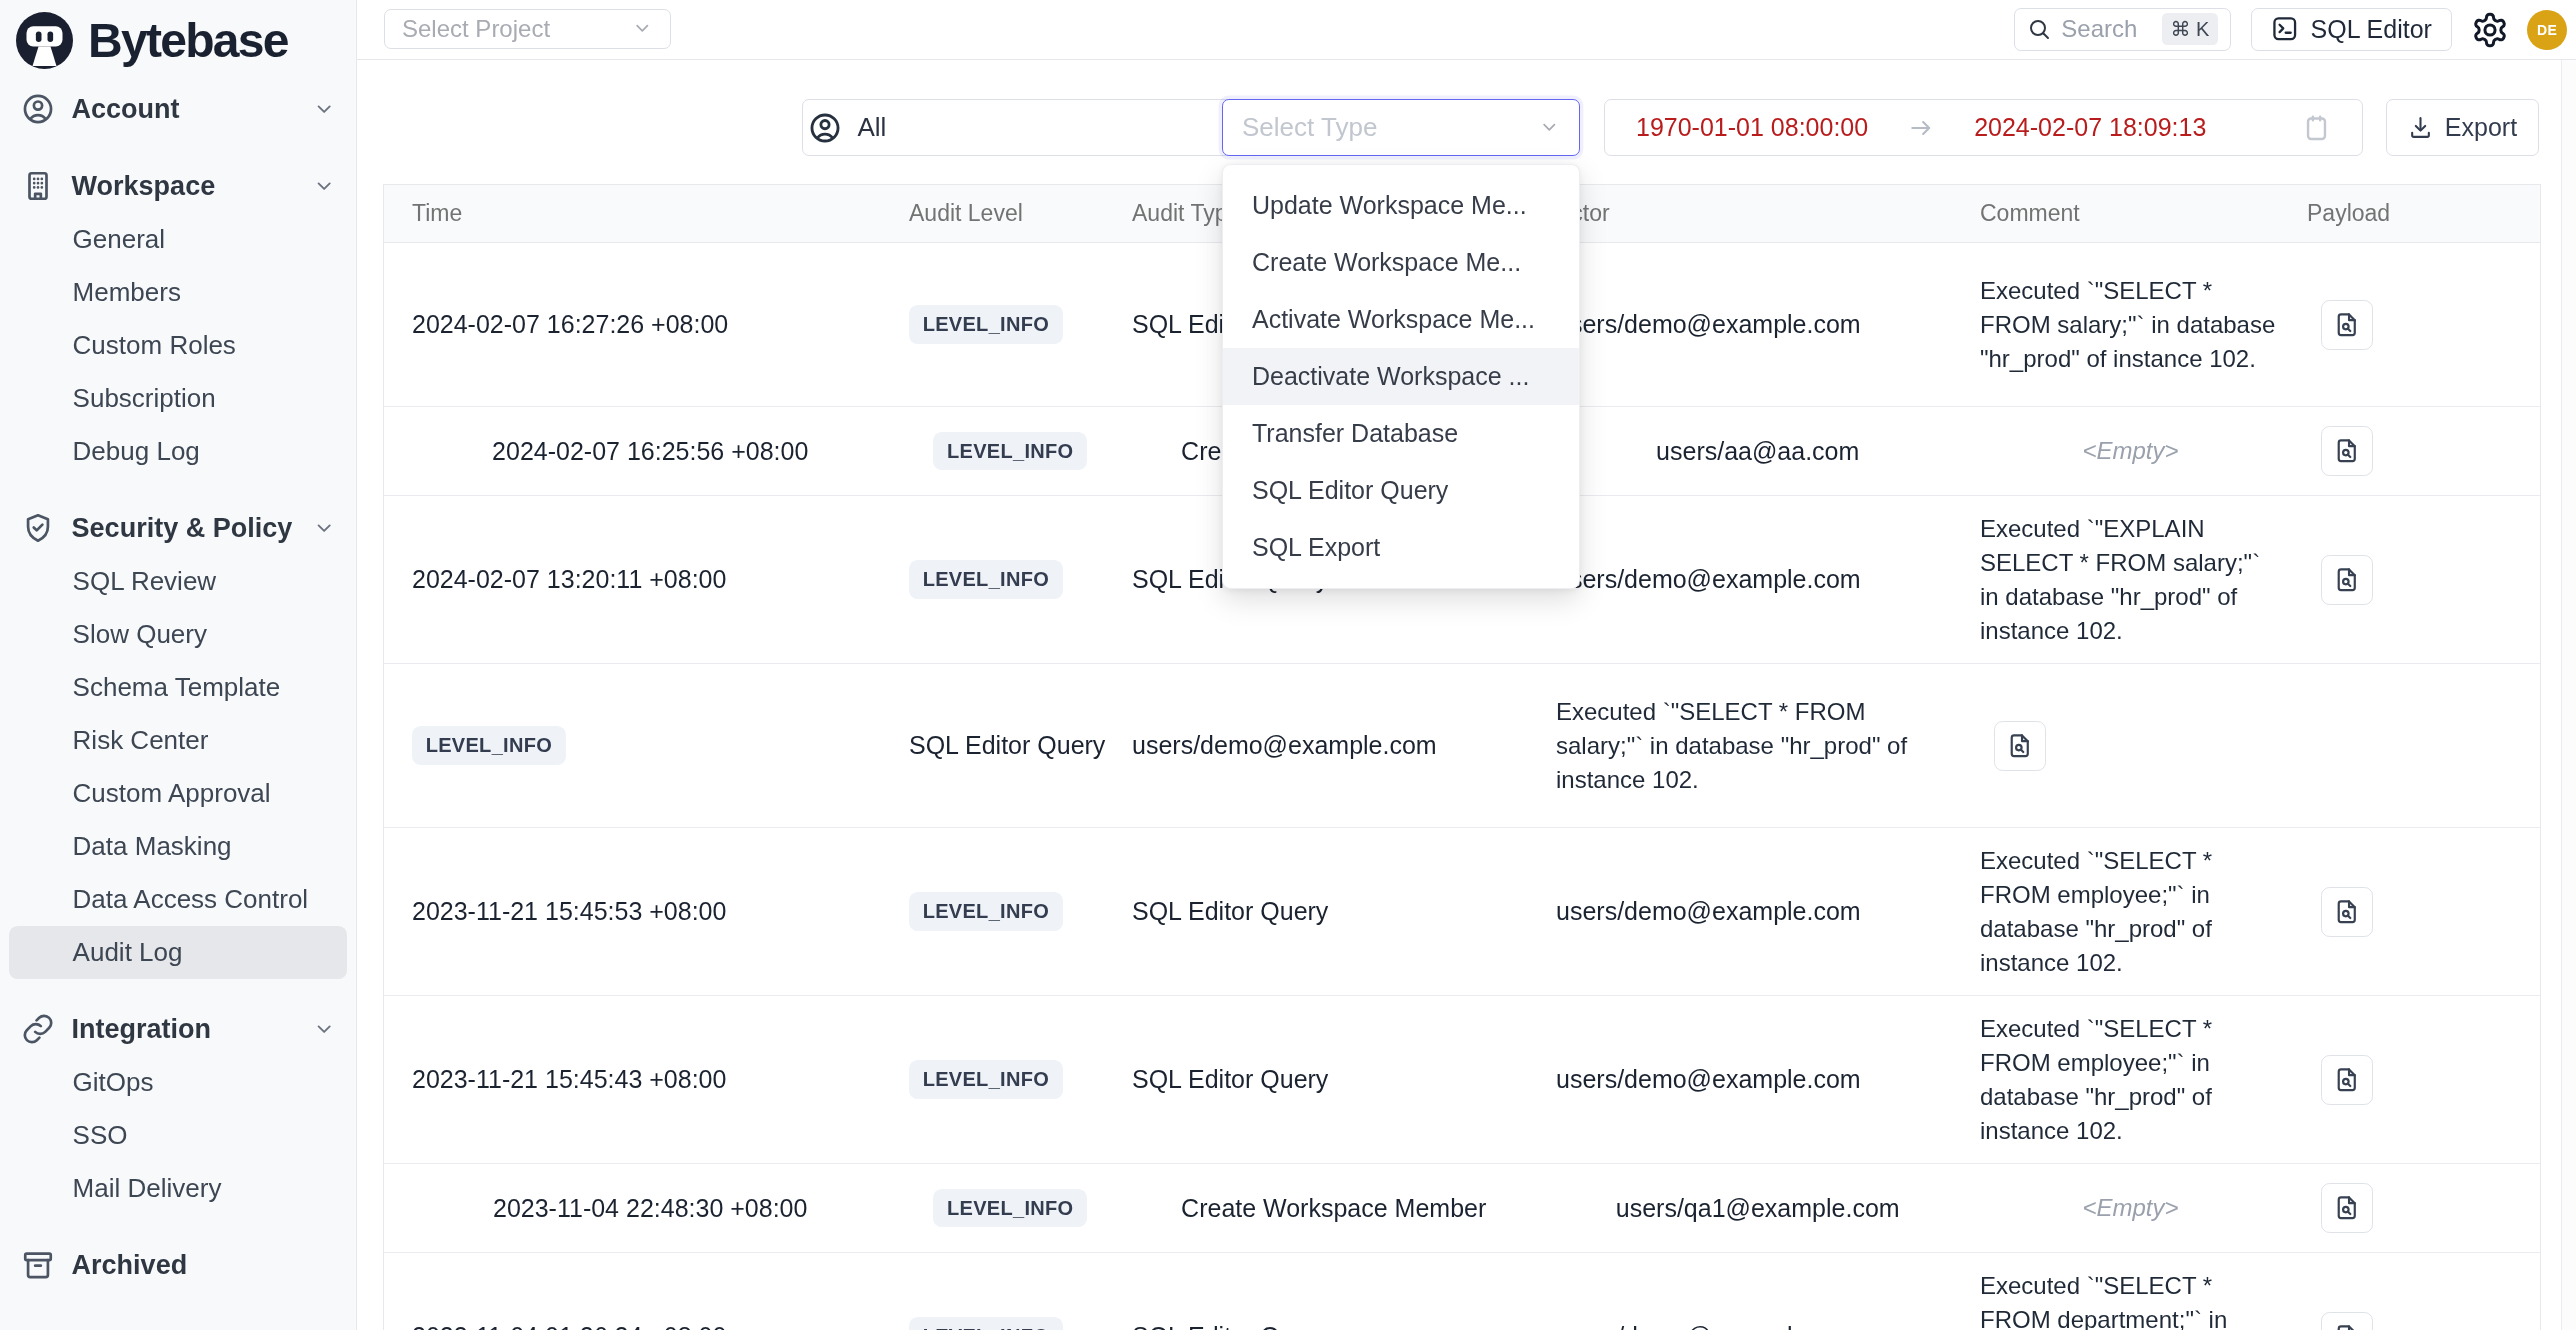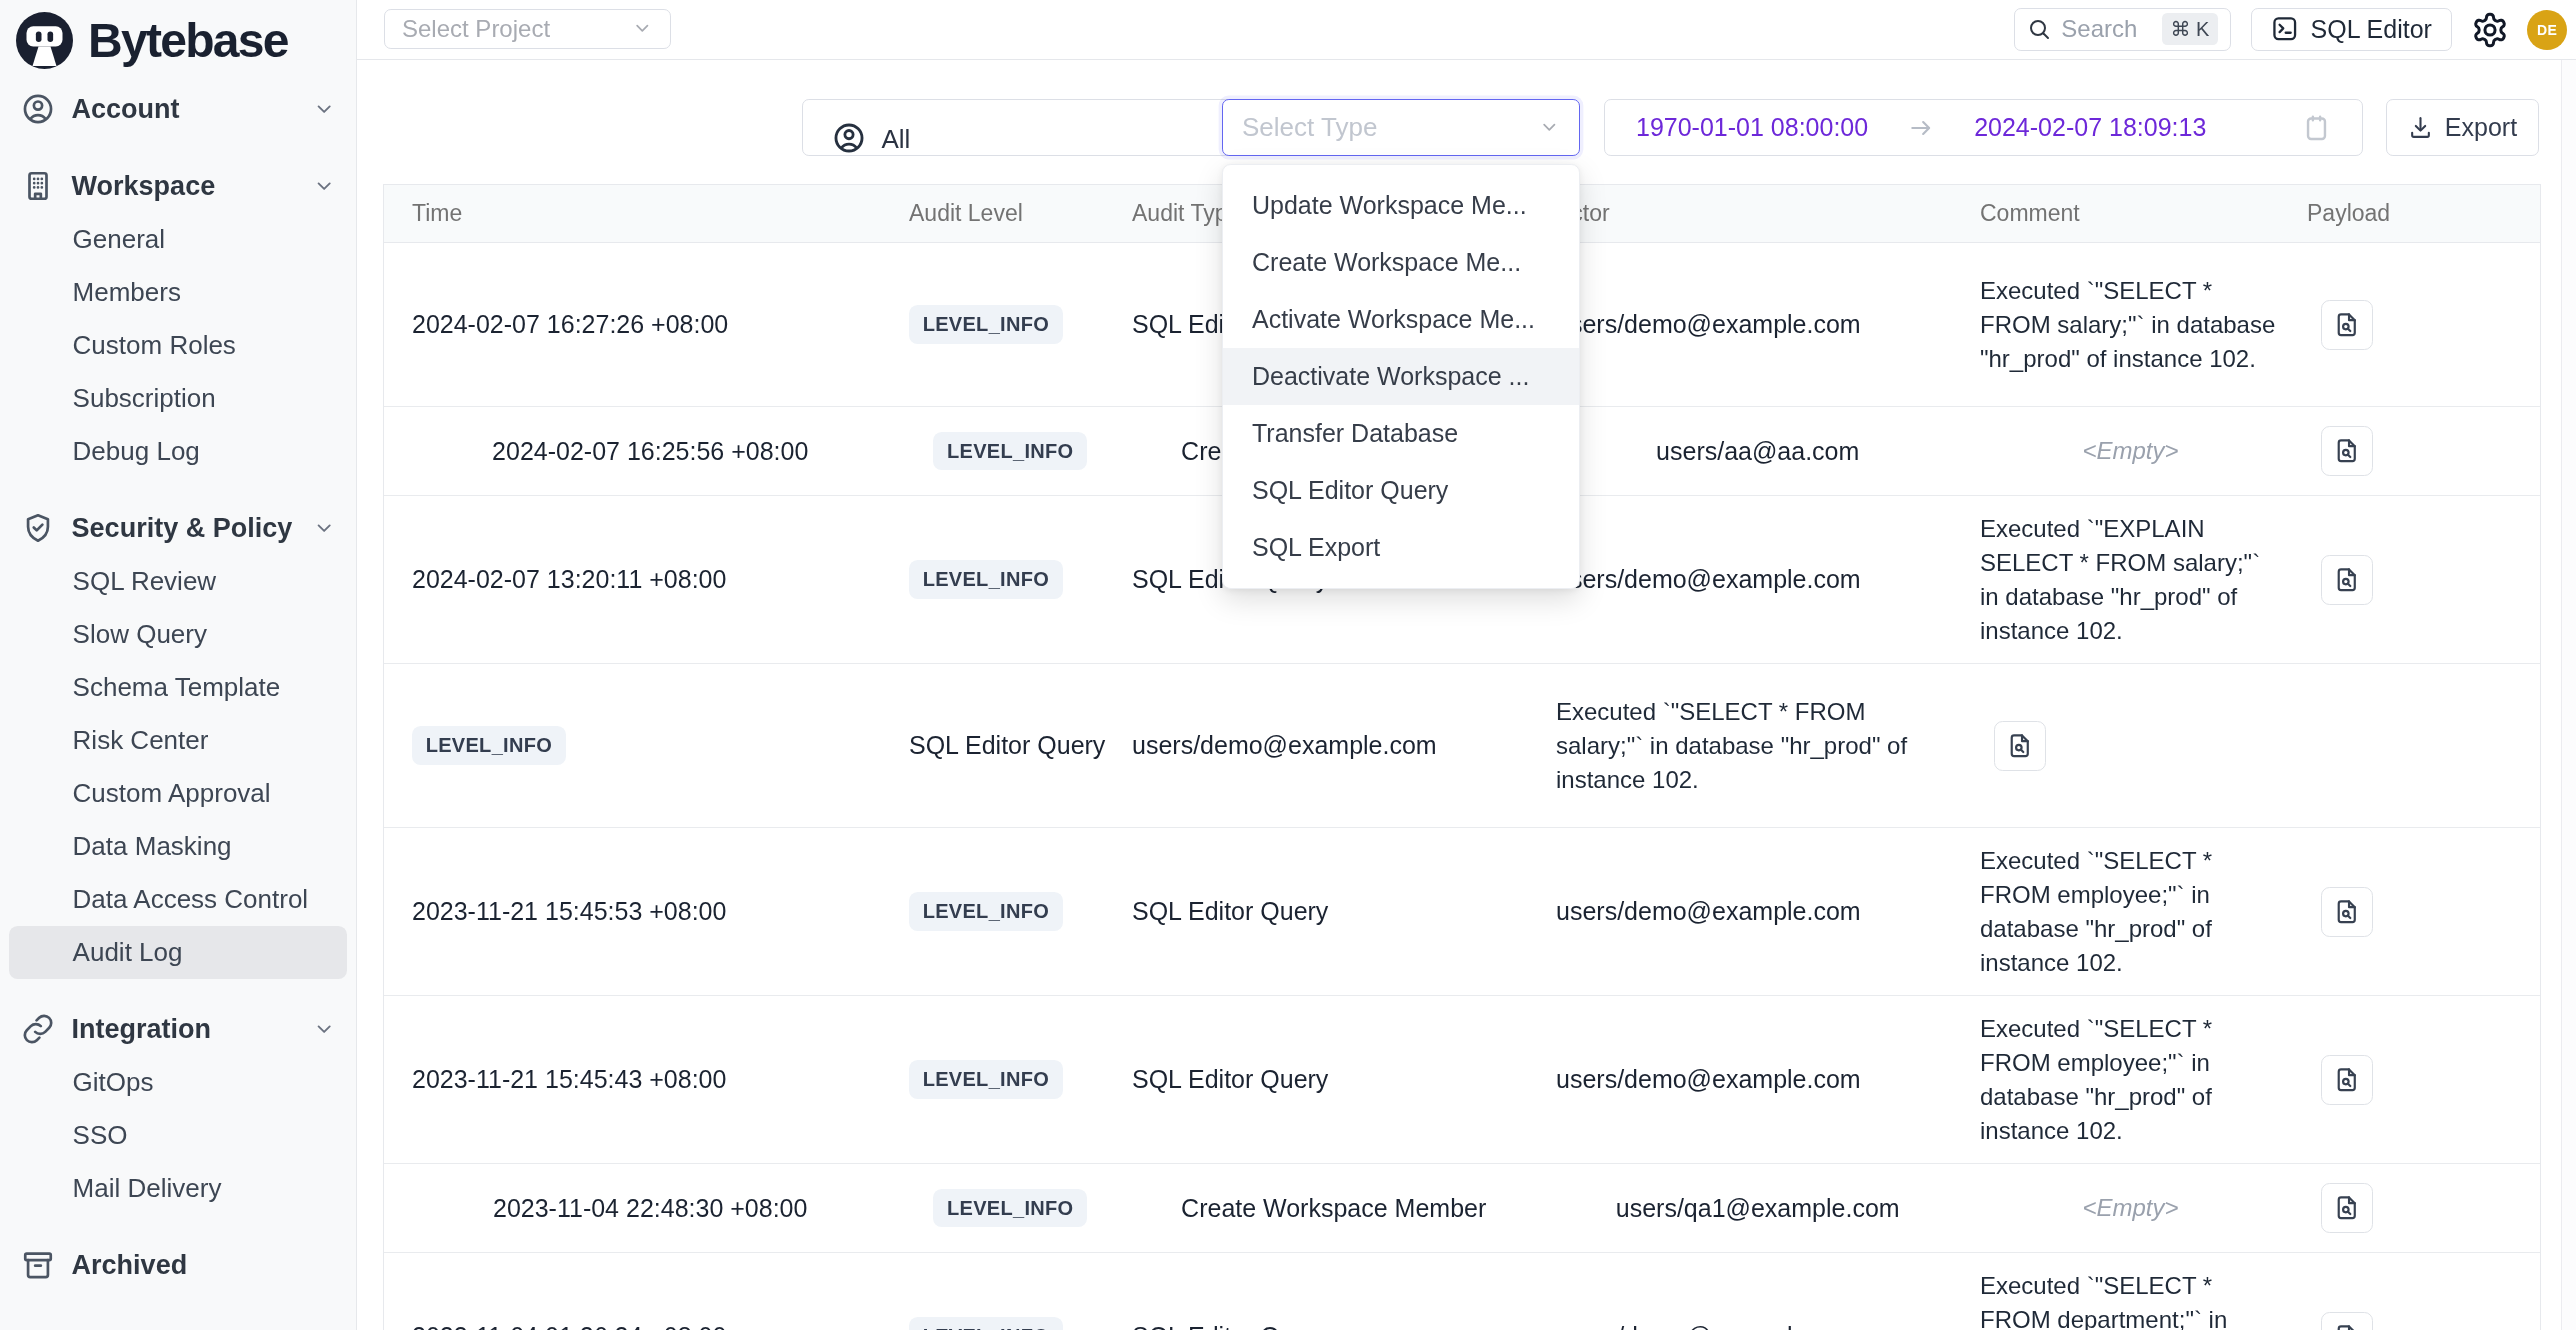--- a/index.html
+++ b/index.html
@@ -54,31 +54,31 @@
   .gear svg { width:38px; height:38px; }
   .avatar { position:absolute; left:2170px; top:9.5px; width:40px; height:40px; border-radius:50%;
     display:flex; align-items:center; justify-content:center;
     color:#fff; font-size:14px; font-weight:700; letter-spacing:0.4px; cursor:pointer; }
 
   
   .main { position:absolute; left:357px; top:60px; width:2219px; height:1270px; background:#fff; }
 
   .ctl { position:absolute; height:57px; border:0.9px solid #dcdfe6; border-radius:6.9px;
     background:#fff; display:flex; align-items:center; }
-  .actor-select { left:445px; top:39px; width:477px; padding:0 29px; cursor:pointer;align-items:flex-end; }
+  .actor-select { left:445px; top:39px; width:477px; padding:0 5px; cursor:pointer; }
   .actor-select .a-icon { display:flex; color:#26303f; margin-right:15.5px; }
   .actor-select .a-icon svg { width:34px; height:34px; }
   .actor-select .a-label { font-size:26px; color:#2b3342; }
   .actor-select .chev { margin-left:auto; color:#a8abb2; }
   .type-select { left:865px; top:39px; width:358px; padding:0 19px; cursor:pointer;
     border:1.7px solid var(--accent,#6366f1); box-shadow:0 0 0 3.4px rgba(99,102,241,.10); }
   .type-select .t-ph { font-size:26px; color:#c1c6cf; }
   .type-select .chev { margin-left:auto; color:#a8abb2; }
   .date-range { left:1247px; top:39px; width:759px; padding:0 31px; cursor:pointer; }
-  .date-range .d-txt { font-size:25px; color:#6d28d9; }
+  .date-range .d-txt { font-size:25px; color:#b91c1c; }
   .date-range .d-arrow { margin:0 40px; color:#b6bcc6; display:flex; }
   .date-range .d-arrow svg { width:26px; height:26px; }
   .date-range .cal { margin-left:auto; color:#c3c8d0; display:flex; }
   .date-range .cal svg { width:29px; height:29px; }
   .export-btn { left:2029px; top:39px; width:153px; justify-content:center; gap:12px; cursor:pointer; }
   .export-btn .e-icon { display:flex; color:#333c4e; }
   .export-btn .e-icon svg { width:25px; height:25px; }
   .export-btn .e-label { font-size:25px; color:#333c4e; }
 
   

